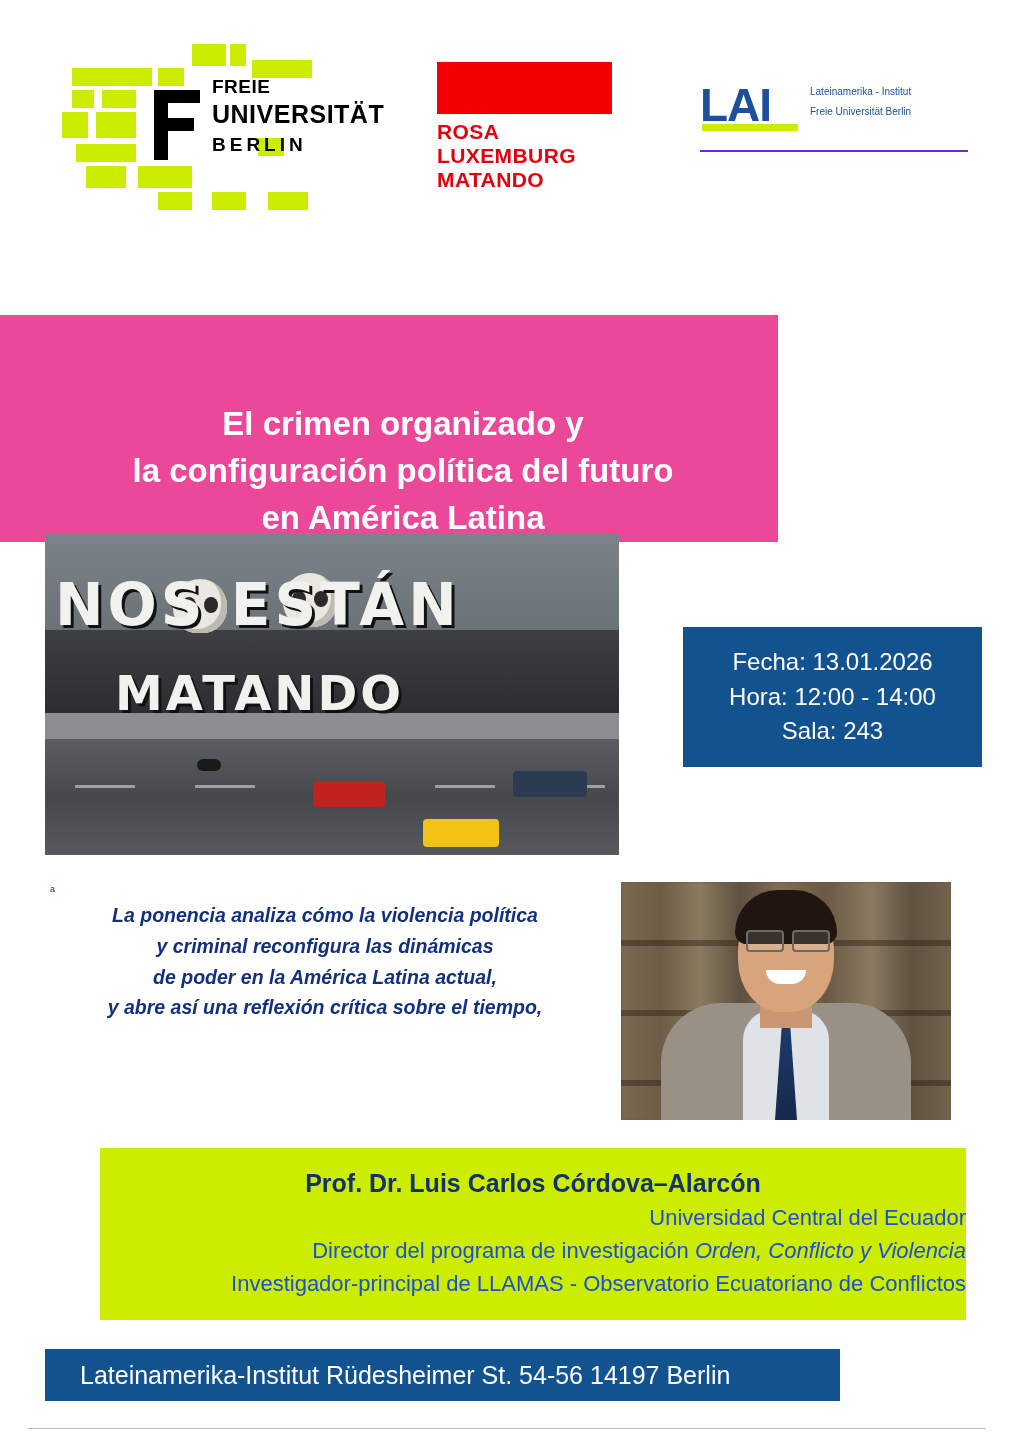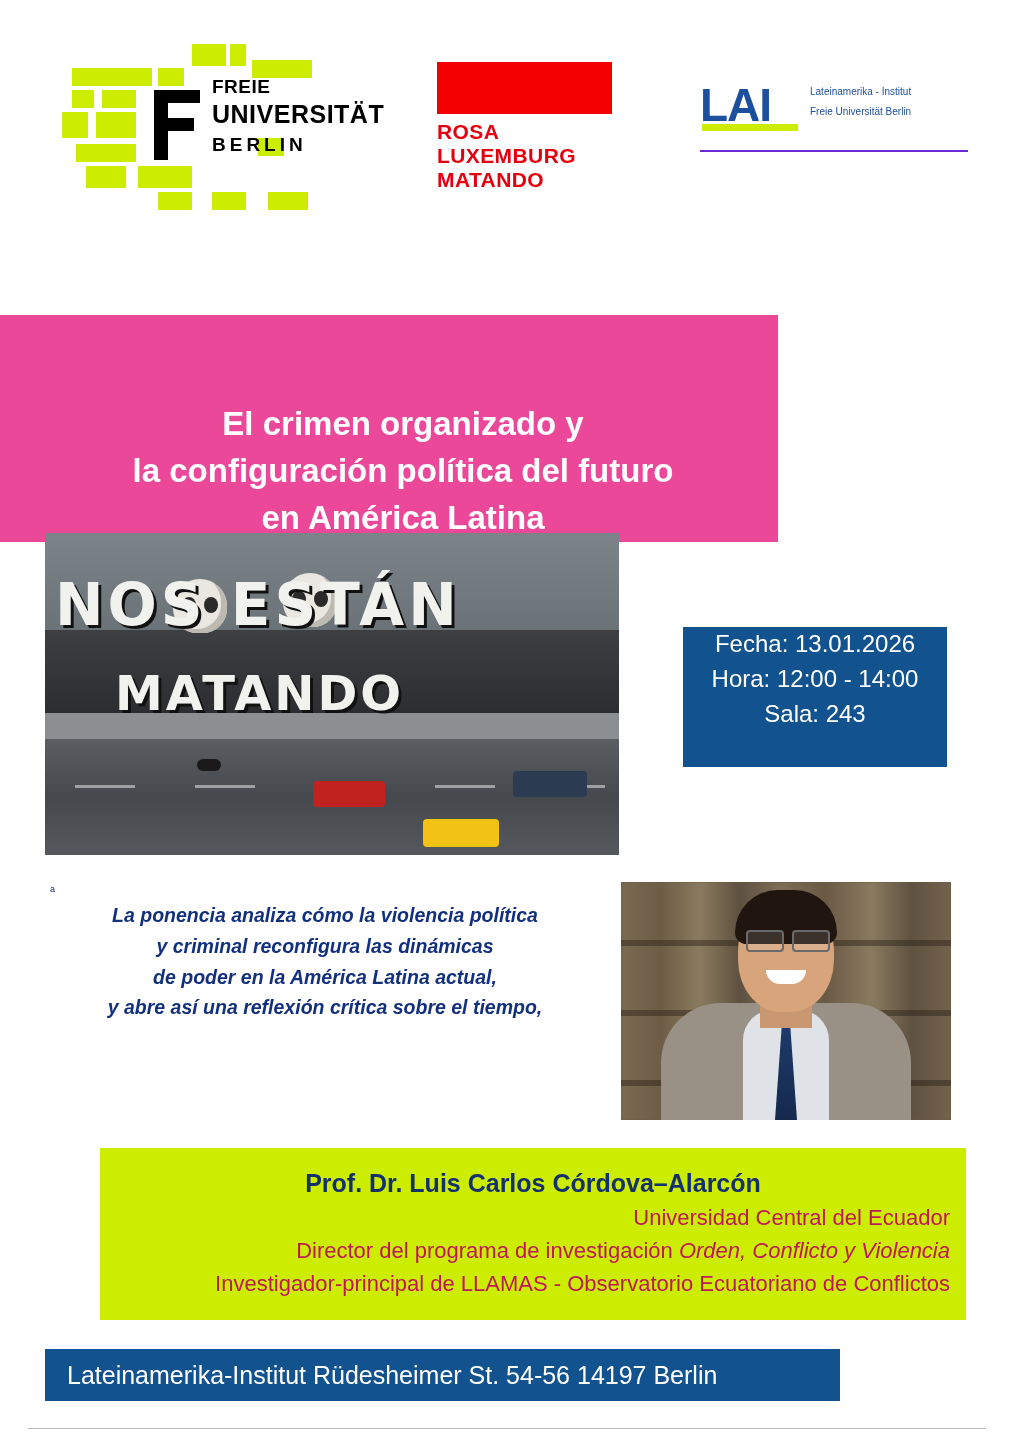--- a/index.html
+++ b/index.html
@@ -211,27 +211,28 @@
     position: absolute;
     background: rgba(230,230,230,0.55);
     height: 3px;
   }
 
   
   .date-box {
     position: absolute;
     left: 683px;
     top: 627px;
-    width: 264px;
+    width: 299px;
     height: 140px;
     background: #12538f;
     color: #fff;
     display: flex;
     flex-direction: column;
     align-items: center;
+    justify-content: center;
     font-size: 24px;
     line-height: 1.45;
   }
 
   
   .abstract {
     position: absolute;
     left: 40px;
     top: 900px;
     width: 570px;
@@ -352,39 +353,38 @@
   .speaker-name {
     text-align: center;
     font-size: 25px;
     font-weight: bold;
     margin-top: 21px;
     color: #14306f;
   }
   .speaker-line {
     text-align: right;
     font-size: 22px;
-    padding-right: 16px;
     margin-top: 7px;
-    color: #be185d;
+    color: #1d4ed8;
   }
   .speaker-line em { font-style: italic; }
 
   
   .address-bar {
     position: absolute;
     left: 45px;
     top: 1349px;
     width: 795px;
     height: 52px;
     background: #12538f;
     color: #fff;
     display: flex;
     align-items: center;
     font-size: 25px;
-    padding-left: 22px;
+    padding-left: 35px;
     box-sizing: border-box;
   }
   .bottom-rule {
     position: absolute;
     left: 28px;
     top: 1428px;
     width: 958px;
     height: 1px;
     background: #b9b9b9;
   }

